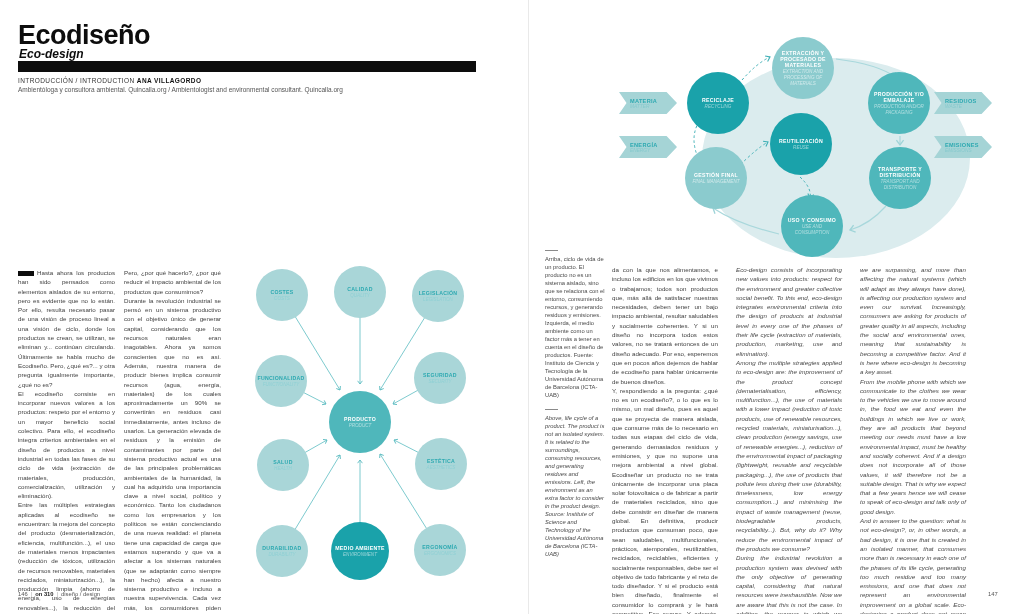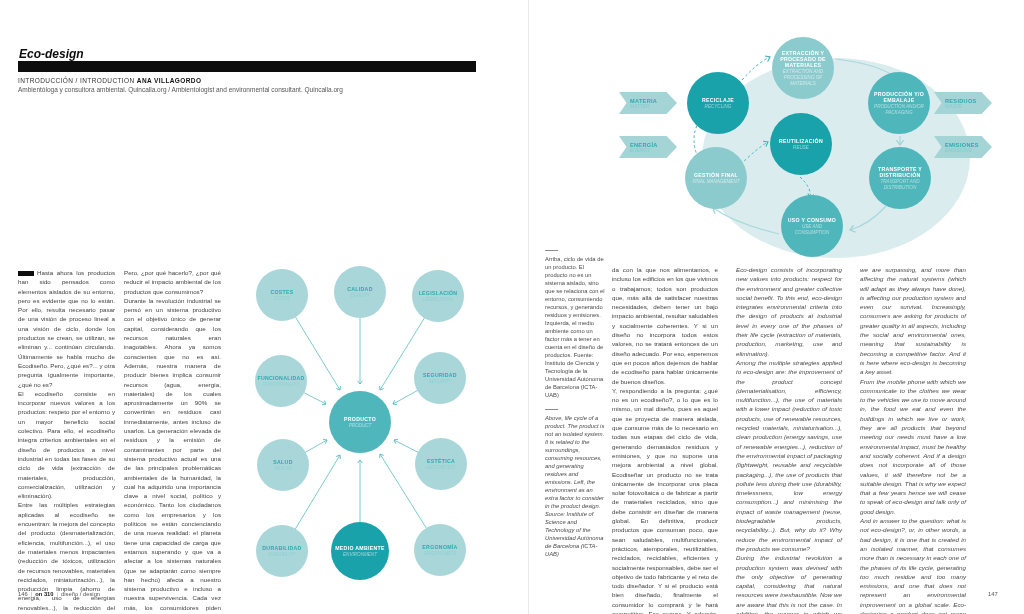--- a/index.html
+++ b/index.html
@@ -97,20 +97,21 @@
     <g stroke="#3fb0b6" stroke-width="1" fill="none" stroke-dasharray="2.5 2.5">
       <path d="M742,80 Q757,63 770,57" marker-end="url(#chevDash)"></path>
       <path d="M700,162 Q688,138 700,120" marker-end="url(#chevDash)"></path>
       <path d="M800,177 Q812,188 810,198" marker-end="url(#chevDash)"></path>
       <path d="M737,168 Q757,148 768,142" marker-end="url(#chevDash)"></path>
     </g>
   </svg>
 
   <div class="gutter"></div>
 
+  <h1 class="title">Ecodiseño</h1>
   <div class="subtitle">Eco-design</div>
   <div class="black-bar"></div>
   <div class="intro-line">
     <span>INTRODUCCIÓN / INTRODUCTION</span>
     <b>ANA VILLAGORDO</b>
   </div>
   <div class="credit-line">Ambientóloga y consultora ambiental. Quincalla.org / Ambientologist and environmental consultant. Quincalla.org</div>
 
   <div class="col col1"><span class="lead-bar"></span><span>Hasta ahora los productos han sido pensados como elementos aislados de su entorno, pero es evidente que no lo están. Por ello, resulta necesario pasar de una visión de proceso lineal a una visión de ciclo, donde los productos se crean, se utilizan, se eliminan y... continúan circulando. Últimamente se habla mucho de Ecodiseño. Pero, ¿qué es?... y otra pregunta igualmente importante, ¿qué no es?
 El ecodiseño consiste en incorporar nuevos valores a los productos: respeto por el entorno y un mayor beneficio social colectivo. Para ello, el ecodiseño integra criterios ambientales en el diseño de productos a nivel industrial en todas las fases de su ciclo de vida (extracción de materiales, producción, comercialización, utilización y eliminación).

